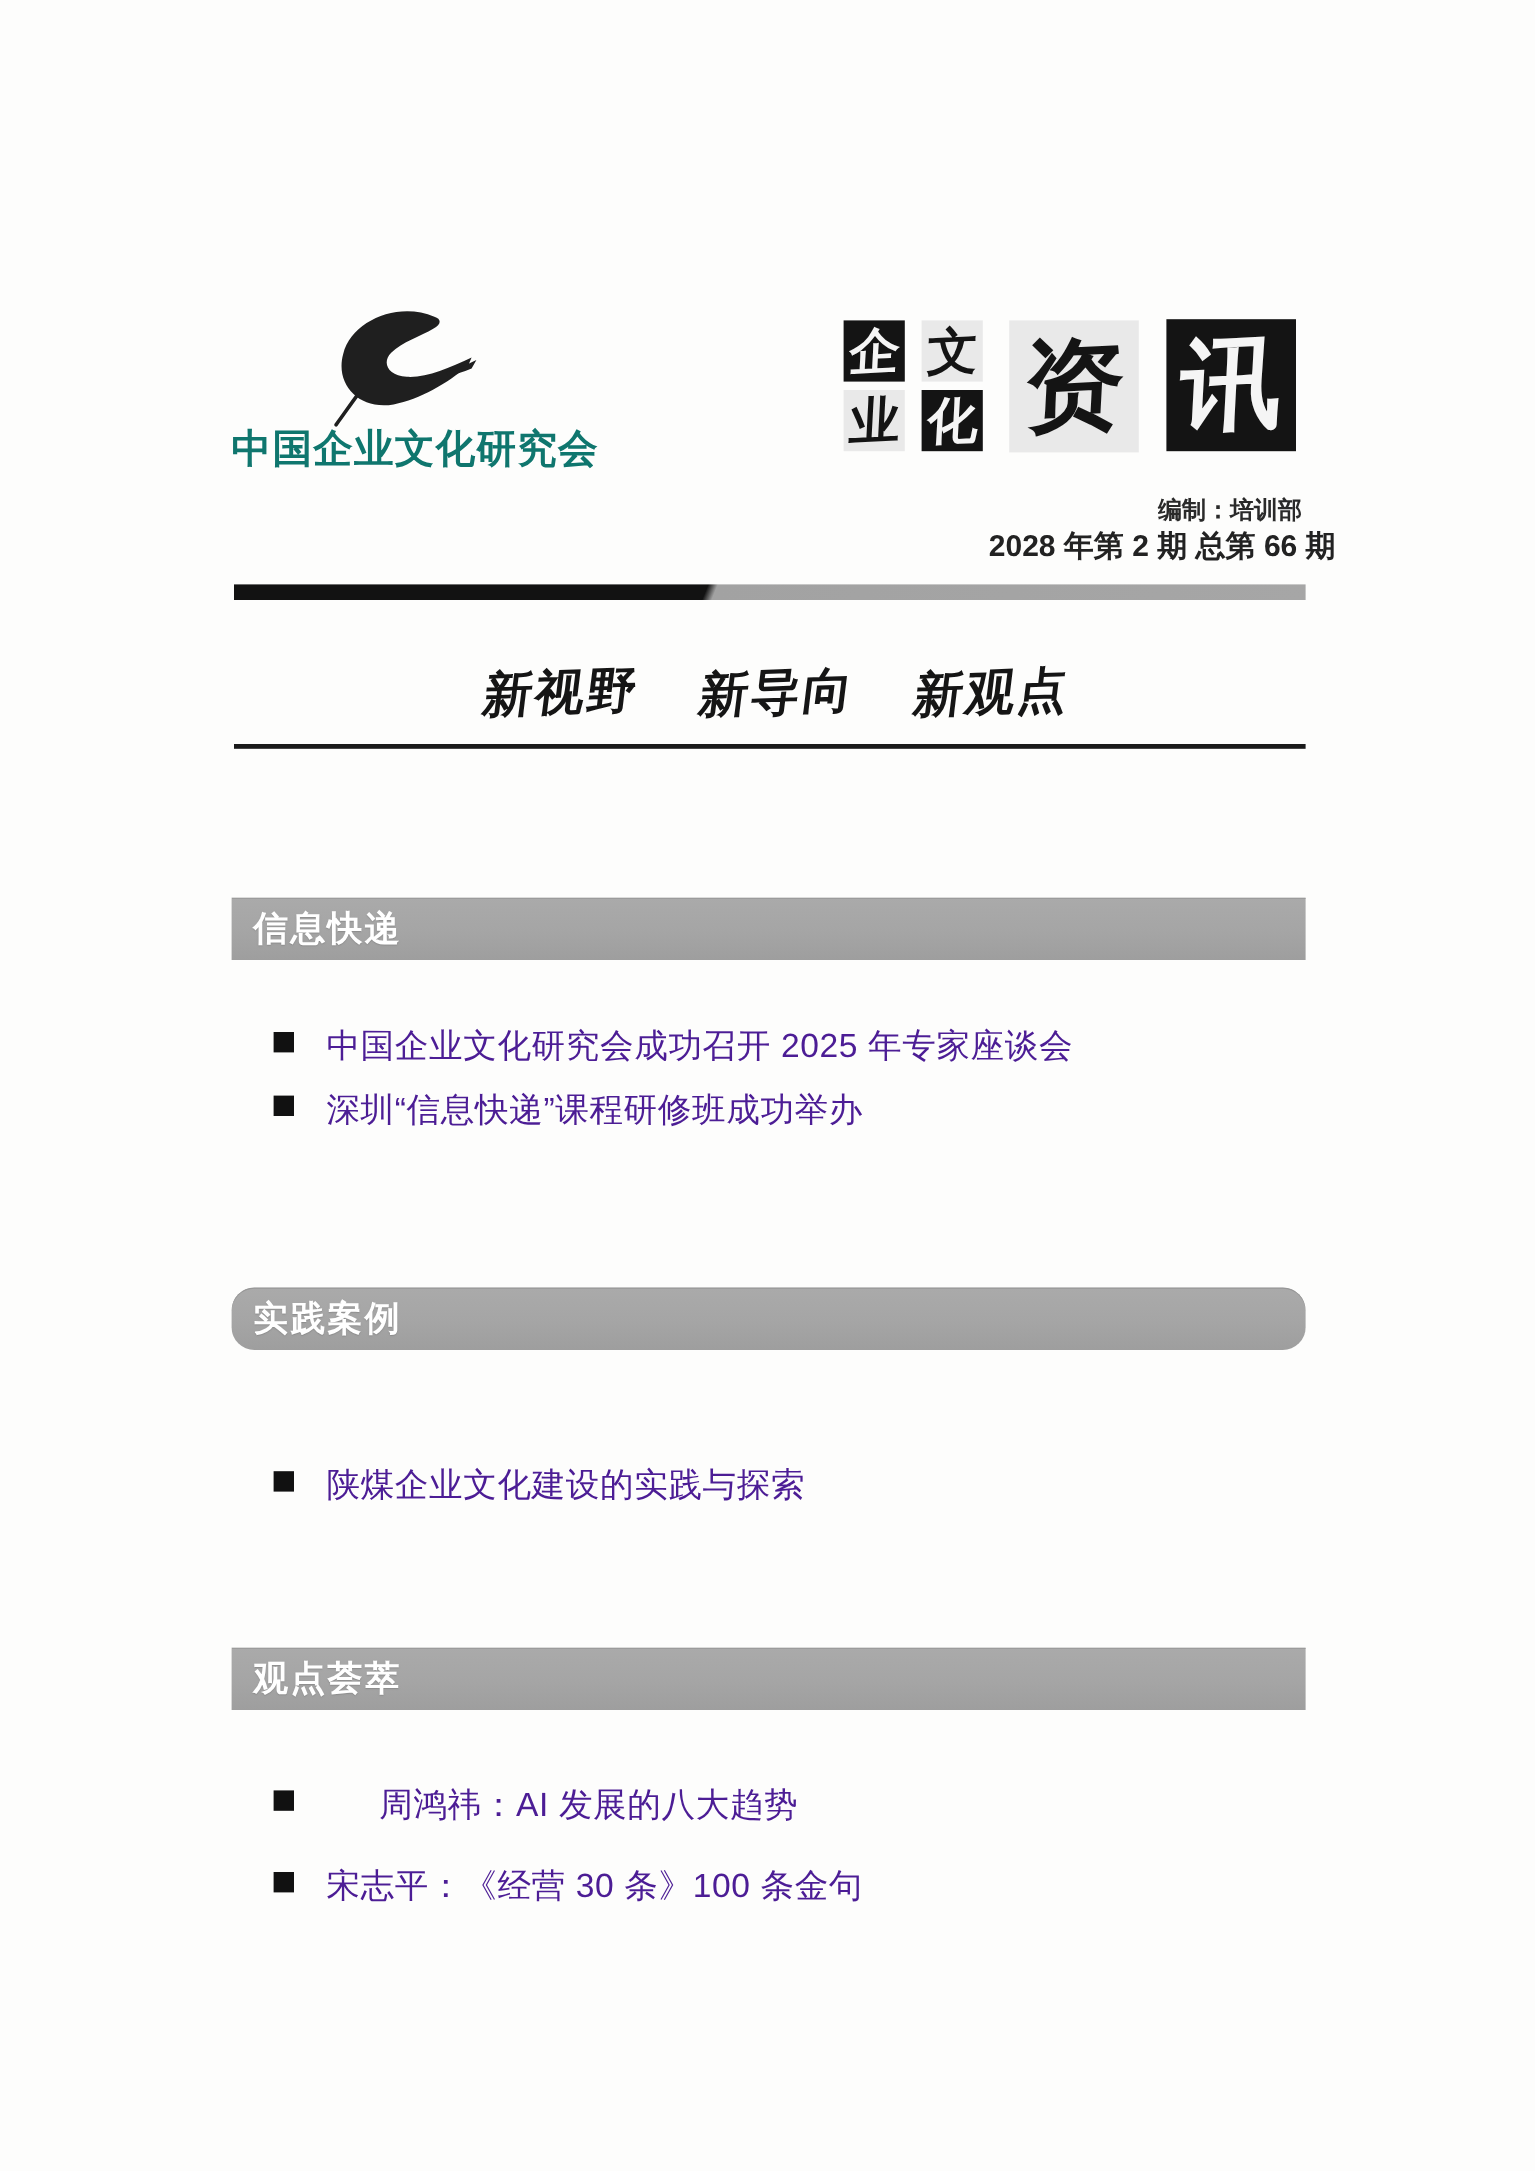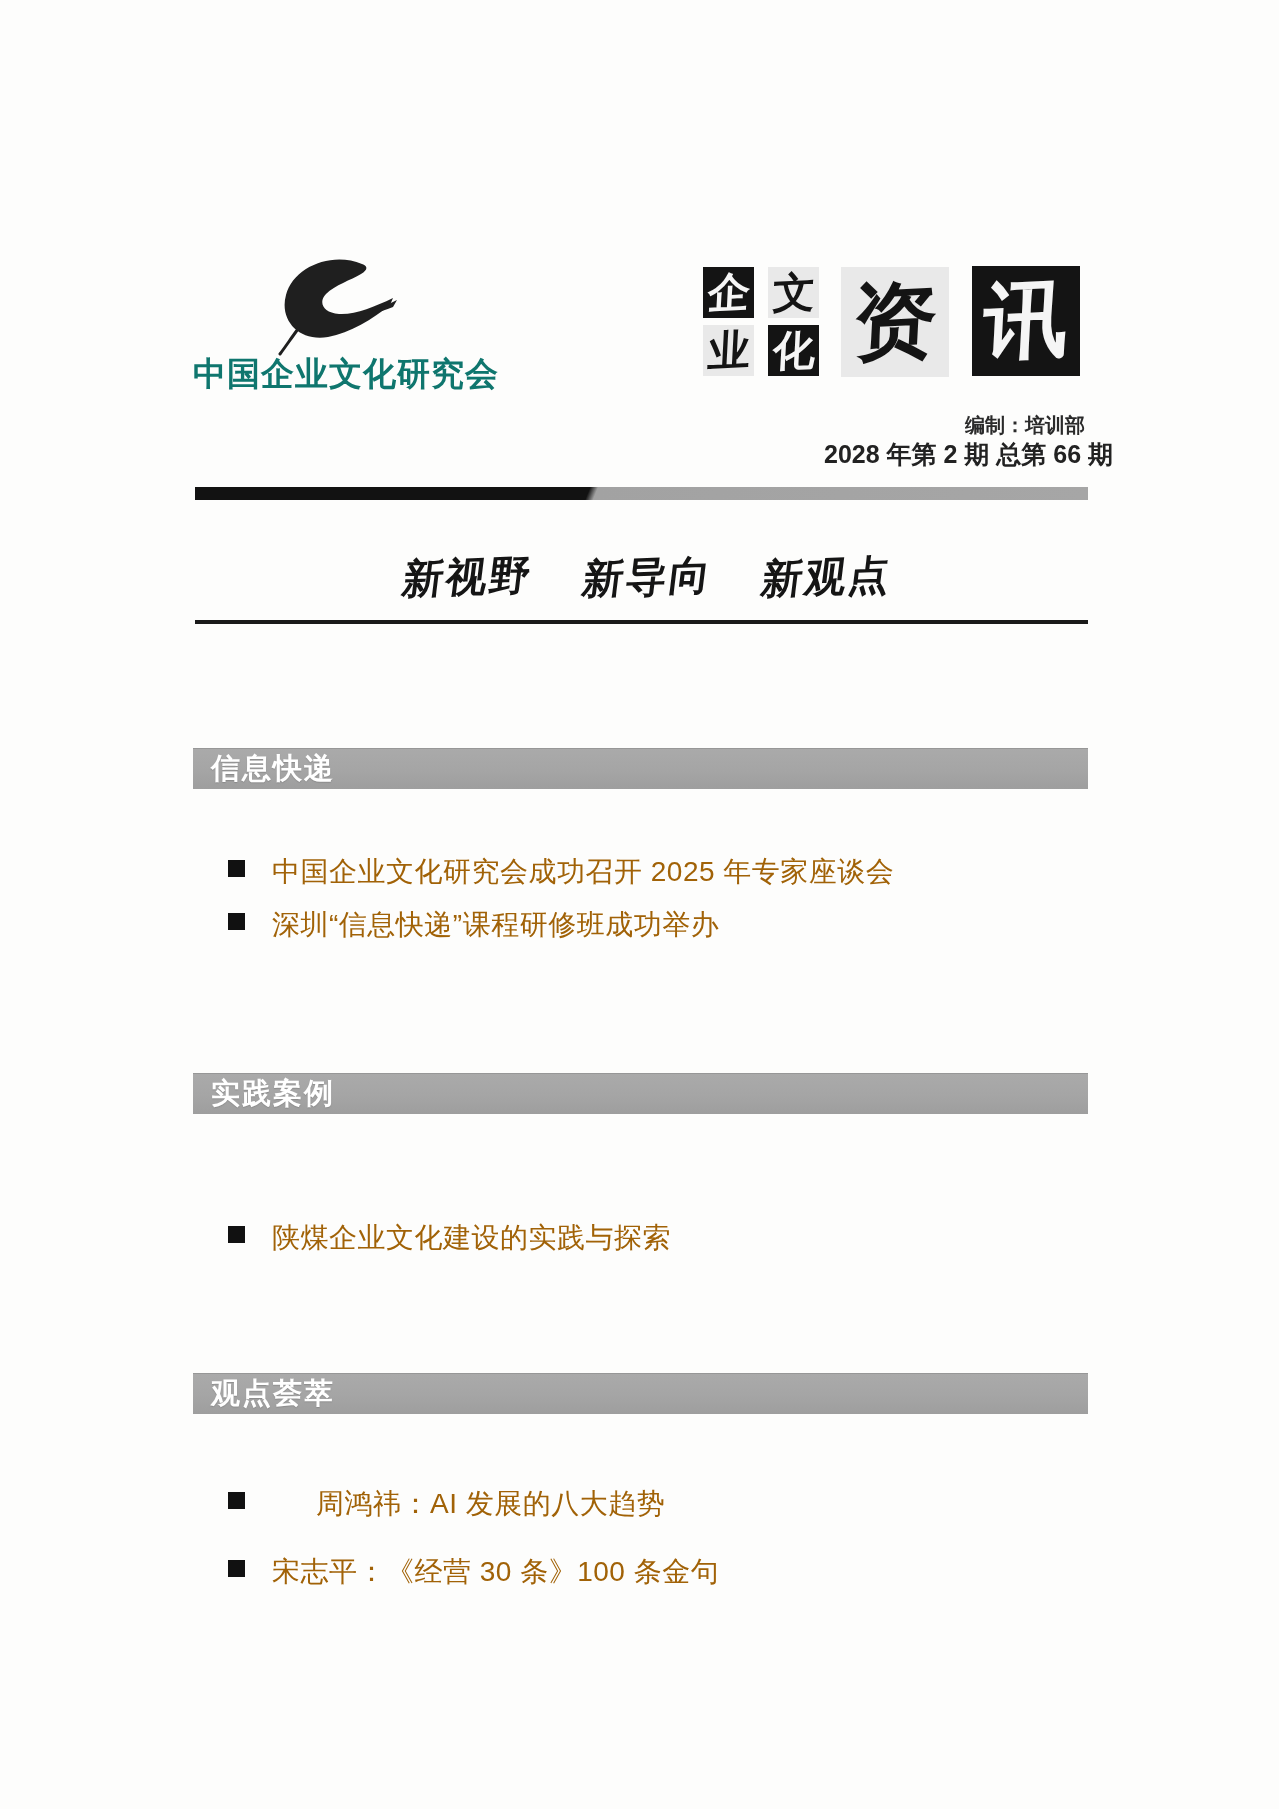--- a/index.html
+++ b/index.html
@@ -93,57 +93,57 @@
     position: absolute;
     left: 195px; top: 620px;
     width: 893px; height: 4px;
     background: #1a1a1a;
   }
 
   
   .section-bar {
     position: absolute;
     left: 193px;
-    width: 895px; height: 41px;
+    width: 895px; height: 52px;
     background: linear-gradient(180deg, #aaaaaa 0%, #a5a5a5 55%, #9e9e9e 100%);
     box-shadow: inset 0 1px 0 #979797;
     display: flex;
     align-items: center;
   }
   .section-bar .bar-title {
     margin-left: 18px;
     font-size: 29px;
     font-weight: bold;
     color: #ffffff;
     letter-spacing: 2px;
     text-shadow: 0 1px 1px rgba(120,120,120,.55);
     white-space: nowrap;
   }
   .bar-s1 { top: 748px; }
-  .bar-s2 { top: 1073px; }
+  .bar-s2 { top: 1073px; border-radius: 19px; }
   .bar-s3 { top: 1373px; }
 
   
   .toc-row {
     position: absolute;
     left: 228px;
     display: flex;
     align-items: flex-start;
     white-space: nowrap;
   }
   .bullet-square {
     width: 17px; height: 17px;
     background: #111111;
     margin-top: 7px;
     flex: 0 0 auto;
   }
   .toc-text {
     margin-left: 27px;
     font-size: 28px;
-    color: #a16207;
+    color: #4c1d95;
     letter-spacing: 0.5px;
   }
   .row-1 { top: 853px; }
   .row-2 { top: 906px; }
   .row-3 { top: 1219px; }
   .row-4 { top: 1485px; gap: 44px; }
   .row-5 { top: 1553px; }
 </style>
 </head>
 <body>

